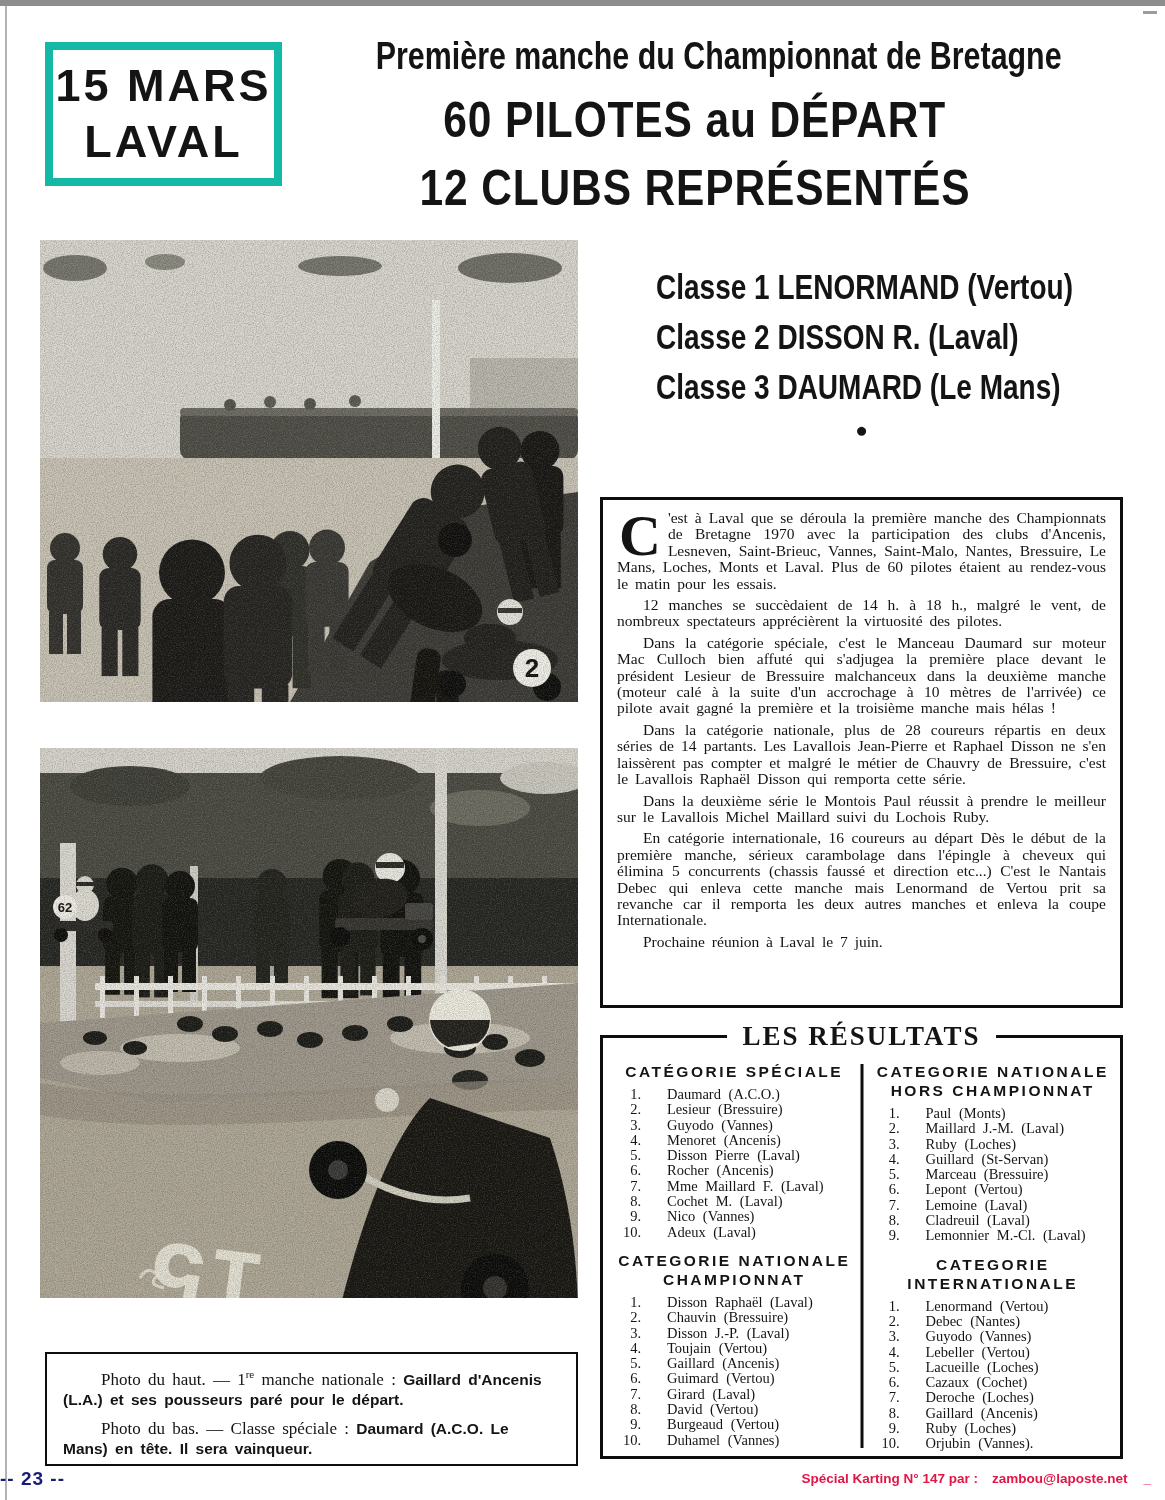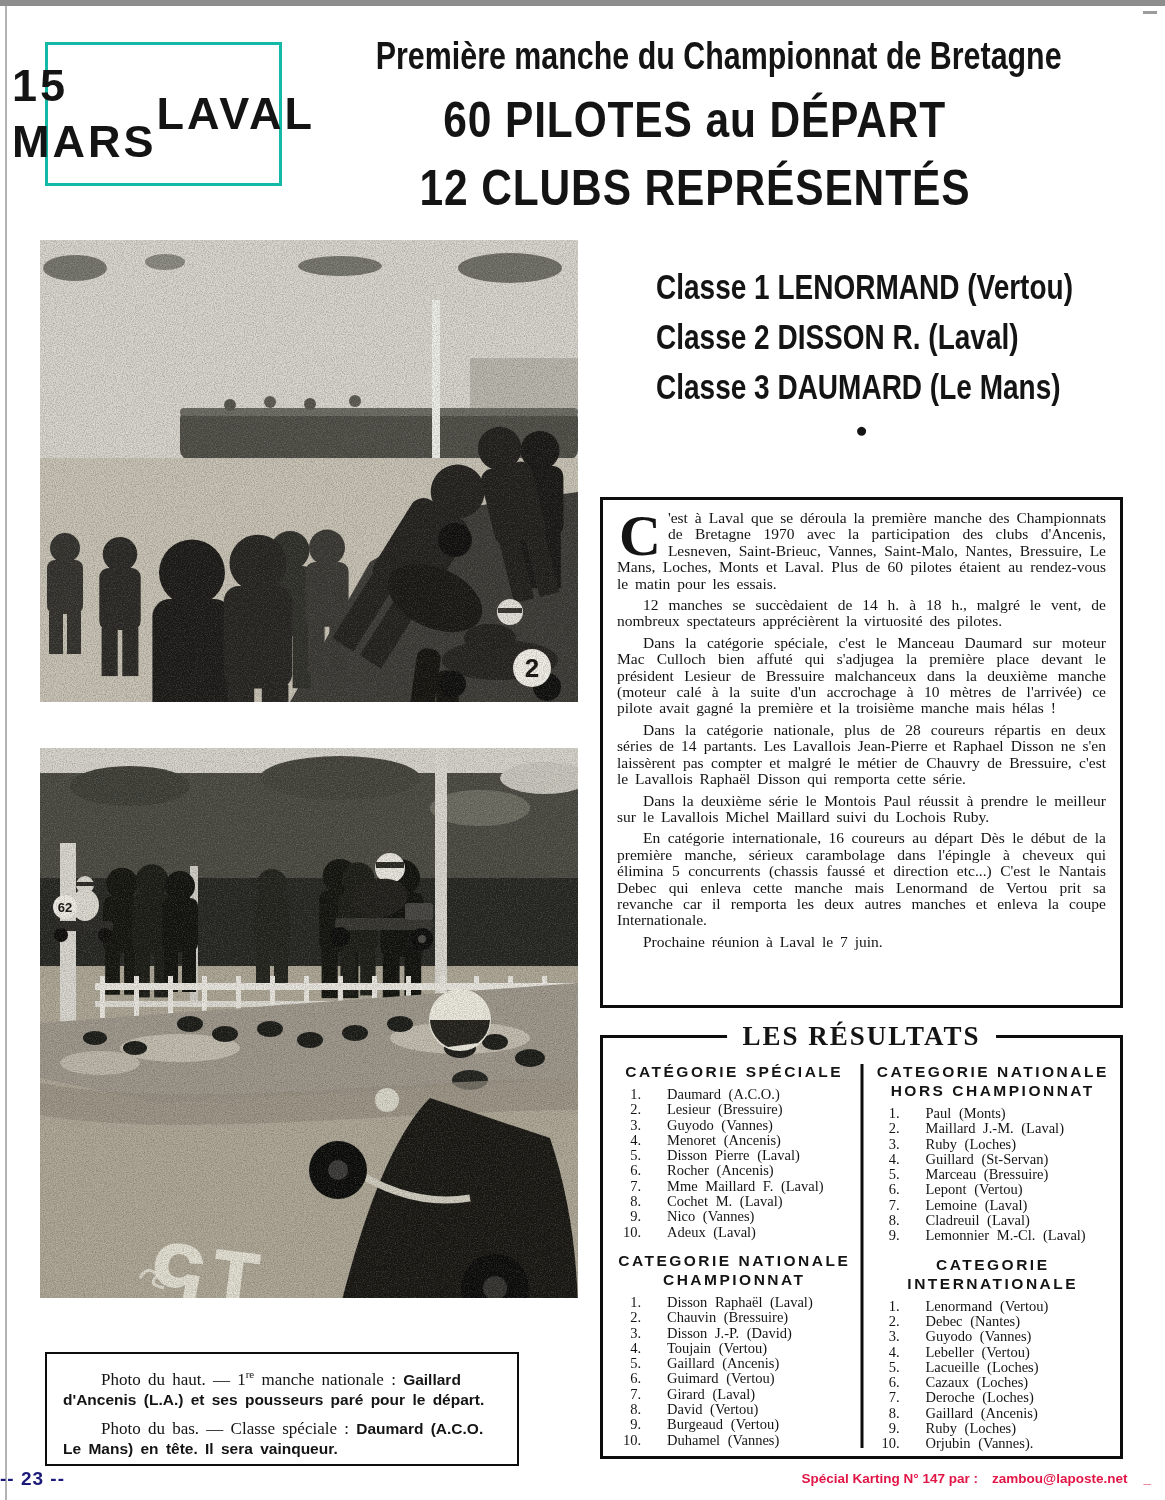--- a/index.html
+++ b/index.html
@@ -9,22 +9,22 @@
     width:1165px;height:1500px;position:relative;background:#ffffff;
     font-family:"Liberation Serif",serif;color:var(--ink);overflow:hidden;
   }
   
   .topbar{position:absolute;left:0;top:0;width:1165px;height:6px;background:#8d8d8d;}
   .leftline{position:absolute;left:5px;top:6px;width:2px;height:1494px;background:#b3b3b3;}
   .rightdash{position:absolute;right:8px;top:11px;width:14px;height:3px;background:#9c9c9c;}
 
   
   .datebox{
-    position:absolute;left:45px;top:42px;width:237px;height:144px;border:3px solid #14b8a6;
-    display:flex;flex-direction:row;align-items:center;justify-content:center;
+    position:absolute;left:45px;top:42px;width:237px;height:144px;border:8px solid #14b8a6;
+    display:flex;flex-direction:column;align-items:center;justify-content:center;
     font-family:"Liberation Sans",sans-serif;font-weight:bold;font-size:45px;line-height:56px;letter-spacing:3px;
   }
   
   .header{position:absolute;left:290px;top:34px;width:810px;text-align:center;
     font-family:"Liberation Sans",sans-serif;font-weight:bold;}
   .cond{display:inline-block;transform:scaleX(0.8);transform-origin:center;white-space:nowrap;}
   .cond85{display:inline-block;transform:scaleX(0.85);transform-origin:center;white-space:nowrap;}
   .kicker{font-size:38px;line-height:44px;}
   .h1{font-size:50px;line-height:52px;margin-top:16px;letter-spacing:1px;}
   .h2{font-size:50px;line-height:52px;margin-top:16px;letter-spacing:1px;}
@@ -66,21 +66,21 @@
   .res-col{width:50%;padding:0 8px 0 12px;}
   .res-section{margin-bottom:11px;}
   .res-head{text-align:center;font-family:"Liberation Sans",sans-serif;font-weight:bold;
     font-size:15.5px;line-height:19px;letter-spacing:2.5px;margin-bottom:6px;}
   .res-head div:empty{display:none;}
   .res-row{display:flex;font-size:14.5px;line-height:15.3px;word-spacing:4px;}
   .res-row .num{width:26px;text-align:right;flex:none;}
   .res-row .nm{margin-left:26px;}
 
   
-  .captionbox{position:absolute;left:45px;top:1352px;width:474px;height:114px;border:2px solid #0d0d0d;
+  .captionbox{position:absolute;left:45px;top:1352px;width:533px;height:114px;border:2px solid #0d0d0d;
     padding:10px 16px 0;font-size:17px;line-height:20px;word-spacing:3px;}
   .captionbox p{margin:0 0 9px;text-indent:38px;}
   .captionbox .b{font-family:"Liberation Sans",sans-serif;font-weight:bold;font-size:15.5px;}
   .captionbox sup{font-size:11px;}
 
   
   .pagenum{position:absolute;left:0;top:1468px;width:1165px;text-align:left;
     font-family:"Liberation Sans",sans-serif;font-weight:bold;font-size:19px;letter-spacing:1px;color:var(--page-number);}
   .credit{position:absolute;right:14px;top:1471px;font-family:"Liberation Sans",sans-serif;
     font-weight:bold;font-size:13.5px;color:var(--credit);}
@@ -376,21 +376,21 @@
             <div class="res-row">
               <span class="num">1.</span>
               <span class="nm">Disson Raphaël (Laval)</span>
             </div>
             <div class="res-row">
               <span class="num">2.</span>
               <span class="nm">Chauvin (Bressuire)</span>
             </div>
             <div class="res-row">
               <span class="num">3.</span>
-              <span class="nm">Disson J.-P. (David)</span>
+              <span class="nm">Disson J.-P. (Laval)</span>
             </div>
             <div class="res-row">
               <span class="num">4.</span>
               <span class="nm">Toujain (Vertou)</span>
             </div>
             <div class="res-row">
               <span class="num">5.</span>
               <span class="nm">Gaillard (Ancenis)</span>
             </div>
             <div class="res-row">
@@ -482,21 +482,21 @@
             <div class="res-row">
               <span class="num">4.</span>
               <span class="nm">Lebeller (Vertou)</span>
             </div>
             <div class="res-row">
               <span class="num">5.</span>
               <span class="nm">Lacueille (Loches)</span>
             </div>
             <div class="res-row">
               <span class="num">6.</span>
-              <span class="nm">Cazaux (Loches)</span>
+              <span class="nm">Cazaux (Cochet)</span>
             </div>
             <div class="res-row">
               <span class="num">7.</span>
               <span class="nm">Deroche (Loches)</span>
             </div>
             <div class="res-row">
               <span class="num">8.</span>
               <span class="nm">Gaillard (Ancenis)</span>
             </div>
             <div class="res-row">

